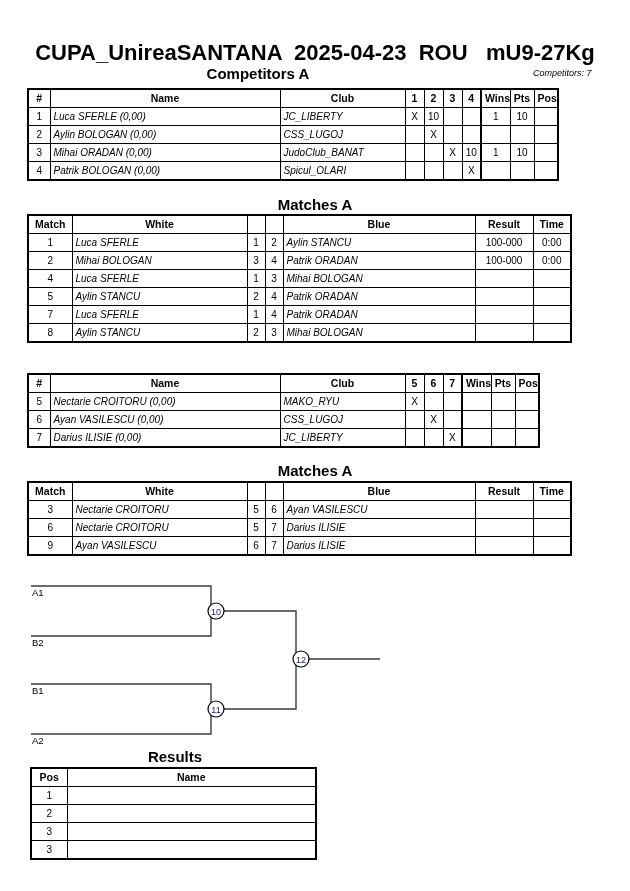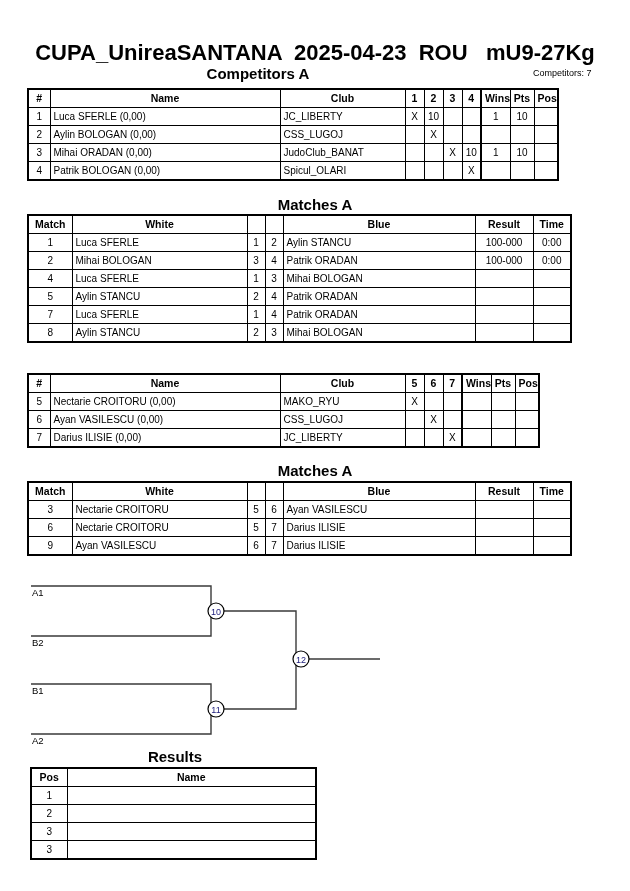--- a/index.html
+++ b/index.html
@@ -61,21 +61,21 @@
     overflow: hidden;
     white-space: nowrap;
     vertical-align: middle;
   }
   table.grid th {
     font-weight: bold;
     text-align: center;
     font-size: 10.5px;
   }
   .c-center { text-align: center; }
-  .c-left { text-align: left; }
+  .c-left { text-align: left; font-style: italic; }
   .bold-name { font-weight: bold; }
   .thick-left { border-left: 2px solid #000 !important; }
 
   
   .bracket {
     position: absolute;
     left: 0; top: 565px;
     width: 630px;
     height: 180px;
   }
@@ -83,21 +83,21 @@
 
   
   .results-table td.pos-cell { width: 36px; text-align: center; }
 </style>
 </head>
 <body>
 
 <div class="doc-title">CUPA_UnireaSANTANA  2025-04-23  ROU   mU9-27Kg</div>
 
 <div class="section-caption" style="left:0; top:65px; width:516px;">Competitors A</div>
-<div class="competitors-count" style="left:533px; top:68px;">Competitors: 7</div>
+<div class="competitors-count" style="left:533px; top:68px;font-style:italic;">Competitors: 7</div>
 
 <table class="grid" id="tbl-competitors-a" style="left:27px; top:88px; width:510px;">
   <colgroup>
     <col style="width:22px">
       <col style="width:230px">
       <col style="width:125px">
     <col style="width:19px">
       <col style="width:19px">
       <col style="width:19px">
       <col style="width:19px">

